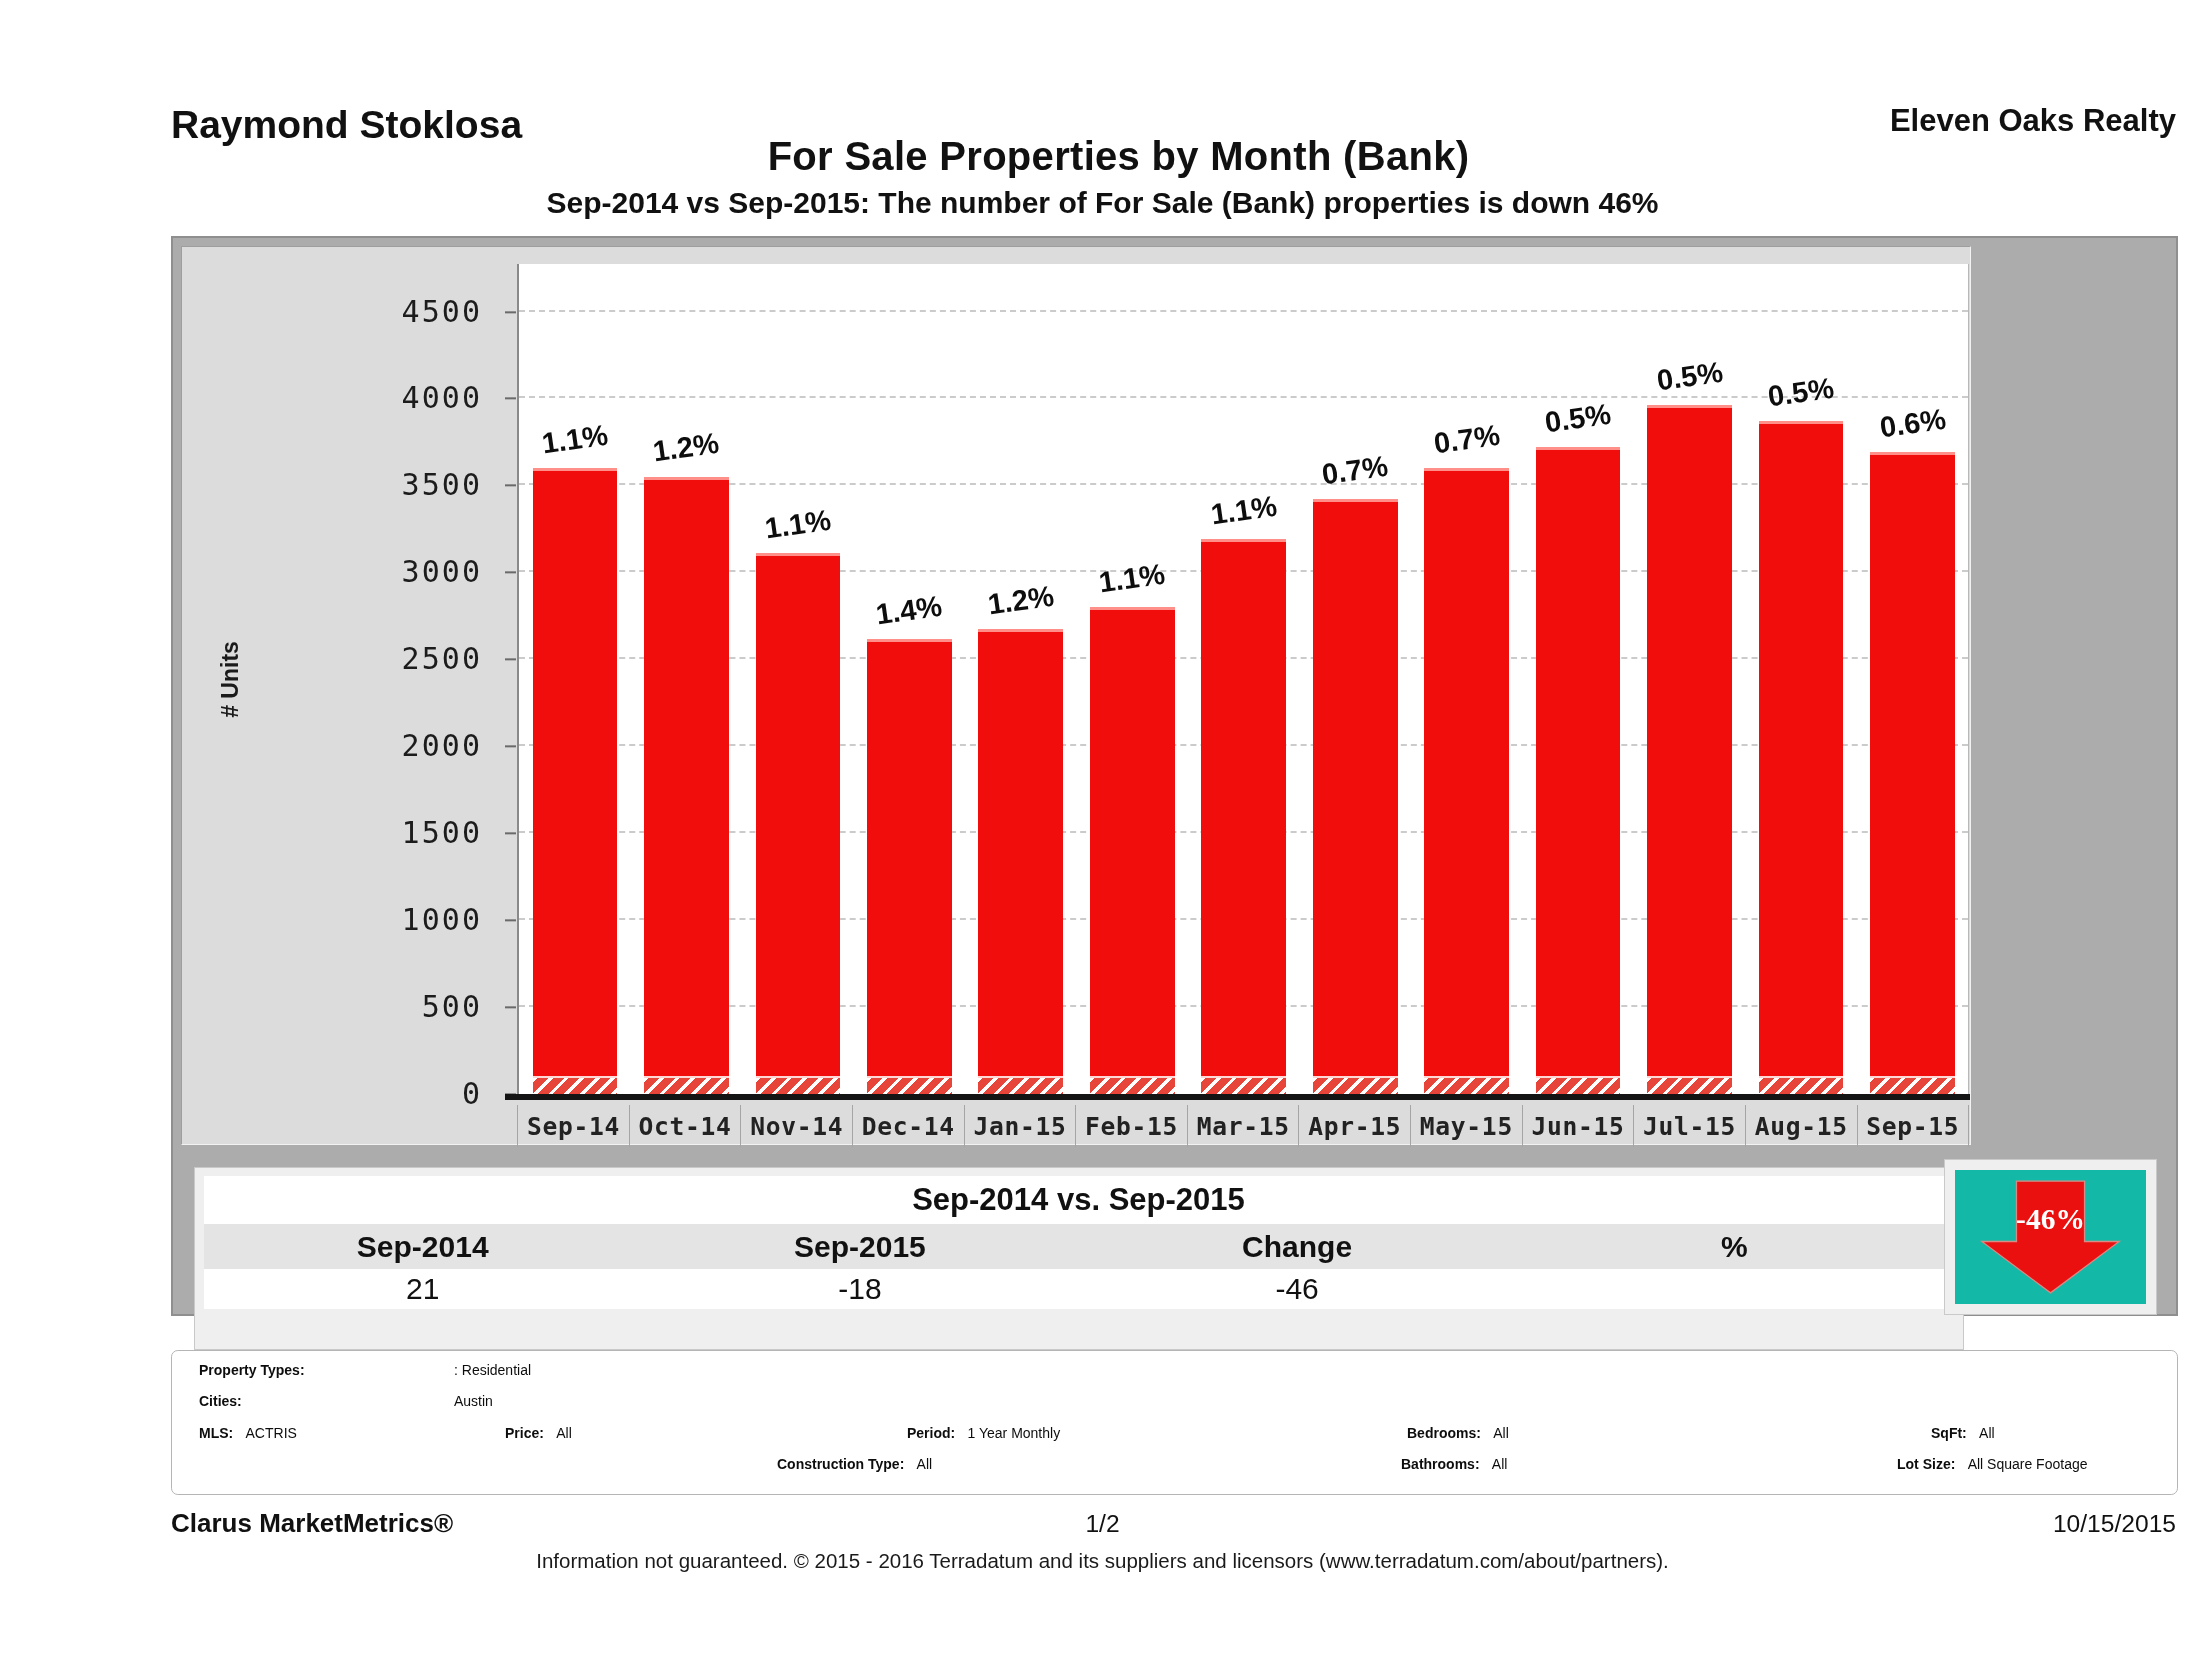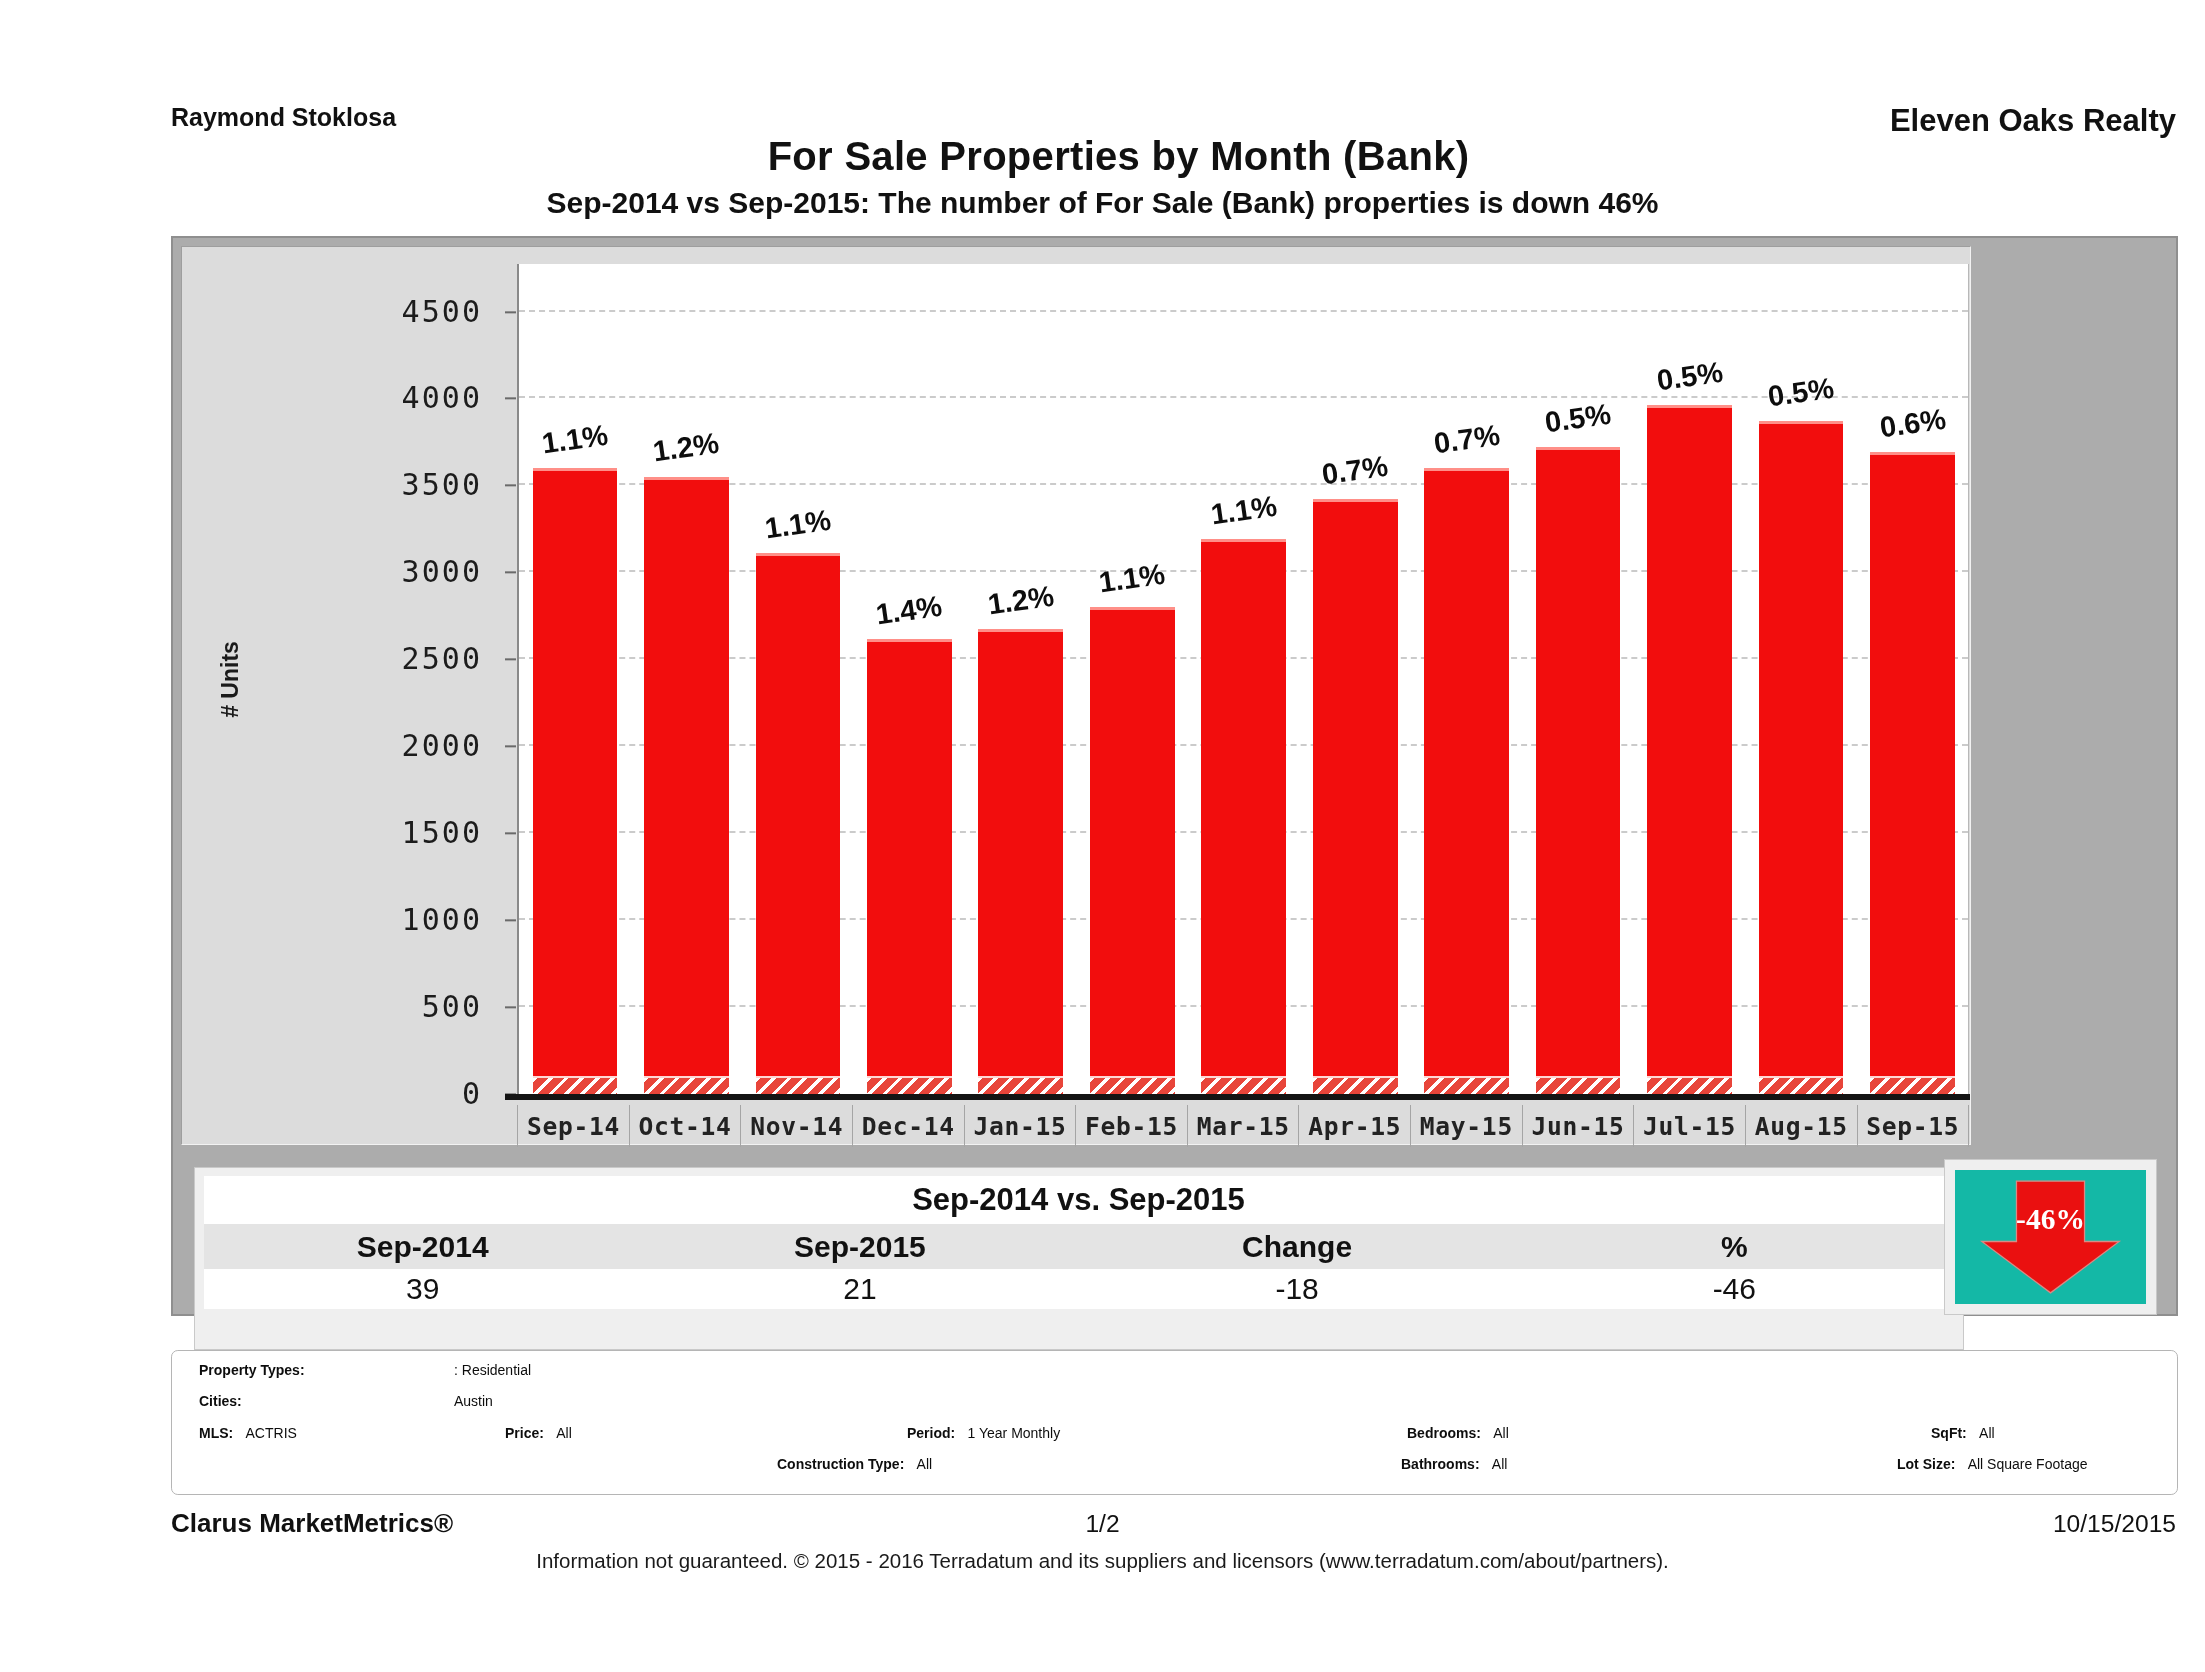--- a/index.html
+++ b/index.html
@@ -1,20 +1,20 @@
 <!DOCTYPE html>
 <html style="font-size:11px"><head>
 <meta charset="utf-8">
 <style>
   html,body{margin:0;padding:0;background:#ffffff;}
   body{font-family:"Liberation Sans",sans-serif;color:#111;}
   .page{position:relative;width:2205px;height:1673px;background:#fff;overflow:hidden;}
 
   
-  .agent{position:absolute;left:171px;top:103px;font-size:25px;font-weight:bold;}
+  .agent{position:absolute;left:171px;top:103px;font-size:39px;font-weight:bold;}
   .company{position:absolute;right:29px;top:103px;font-size:31px;font-weight:bold;}
   .title{position:absolute;left:0;top:134px;width:100%;text-align:center;font-size:40px;font-weight:bold;letter-spacing:0.3px;padding-left:16px;}
   .subtitle{position:absolute;left:0;top:186px;width:100%;text-align:center;font-size:30px;font-weight:bold;}
 
   
   .chart-outer{position:absolute;left:171px;top:236px;width:2007px;height:1080px;background:#acacac;border:2.1px solid #8f8f8f;box-sizing:border-box;}
   .chart-panel{position:absolute;left:8.2px;top:8.2px;width:1790px;height:899px;background:#dcdcdc;border:1.4px solid;border-color:#9e9e9e #f2f2f2 #f2f2f2 #9e9e9e;box-sizing:border-box;}
   .yaxis-title-wrap{position:absolute;left:9.6px;top:17px;height:830px;display:flex;align-items:center;z-index:2;}
   .yaxis-title{transform:rotate(-90deg);transform-origin:center;font-size:23px;font-weight:bold;white-space:nowrap;color:#1a1a1a;}
   .ytick-col{position:absolute;left:174px;top:17px;width:137px;height:830px;}
@@ -202,21 +202,20 @@
 
     <div class="summary-box">
       <div class="sum-title">Sep-2014 vs. Sep-2015</div>
       <div class="sum-head" id="sum-head">
           <div class="cell">Sep-2014</div>
           <div class="cell">Sep-2015</div>
           <div class="cell">Change</div>
           <div class="cell">%</div>
         </div>
       <div class="sum-vals" id="sum-vals">
-          <div class="cell">39</div>
           <div class="cell">21</div>
           <div class="cell">-18</div>
           <div class="cell">-46</div>
         </div>
     </div>
 
     <div class="arrow-panel">
       <div class="arrow-box">
         <svg class="arrow-svg" viewBox="0 0 230 190">
           <polygon points="62,8 168,8 168,102 222,102 115,182 8,102 62,102" fill="#ea1010" stroke="#d98a84" stroke-width="2"></polygon>

